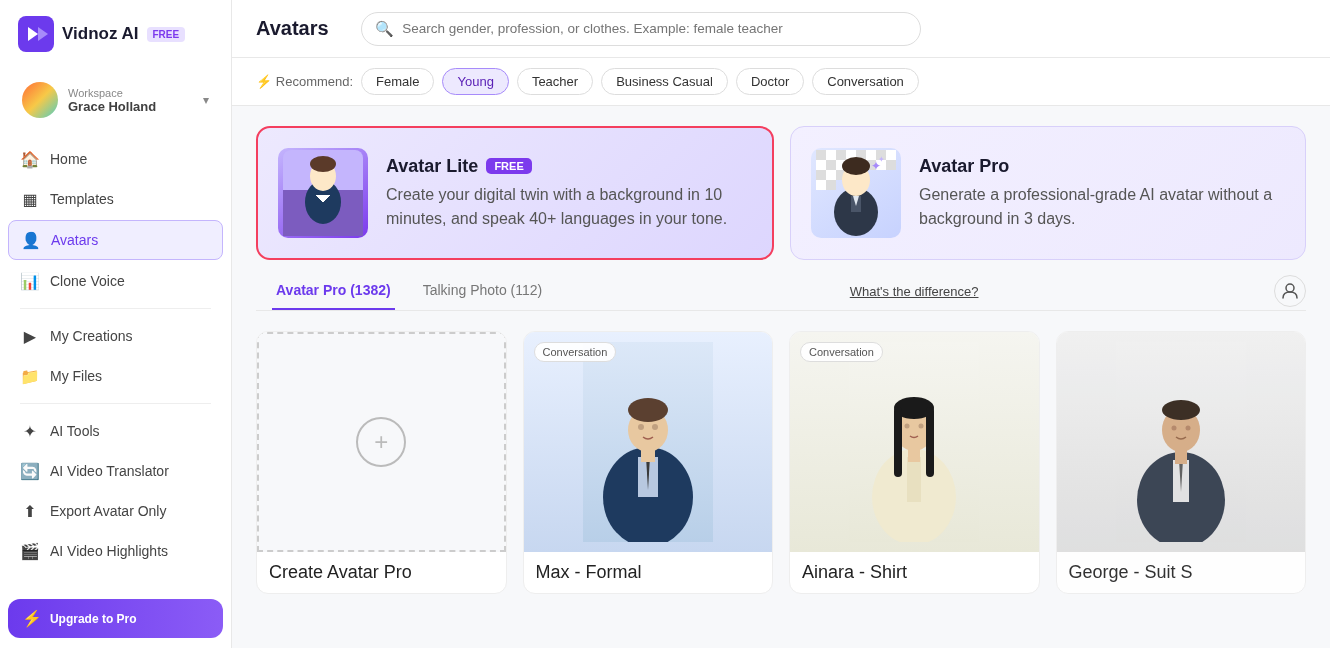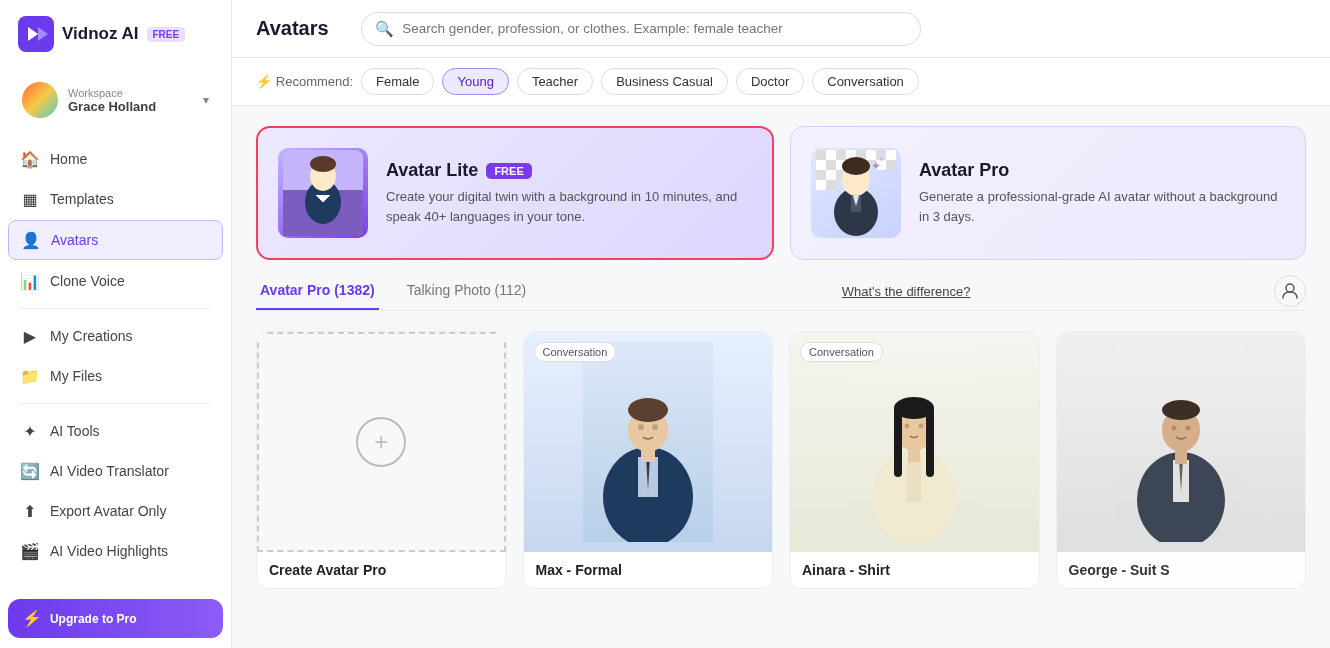--- a/index.html
+++ b/index.html
@@ -275,21 +275,21 @@
     .free-badge {
       background: #7c3aed;
       color: #fff;
       font-size: 11px;
       font-weight: 700;
       padding: 2px 8px;
       border-radius: 5px;
     }
 
     .banner-desc {
-      font-size: 13px;
+      font-size: 16px;
       color: #555;
       line-height: 1.5;
     }
 
     
     .tabs-row {
       display: flex;
       align-items: center;
       gap: 0;
       border-bottom: 1px solid #e8e8e8;
@@ -303,20 +303,21 @@
       color: #777;
       cursor: pointer;
       border-bottom: 2px solid transparent;
       font-weight: 500;
     }
 
     .tab.active {
       color: #6c3aed;
       border-bottom: 2px solid #6c3aed;
       font-weight: 600;
+      margin-left: 16px;
     }
 
     .tab-link {
       font-size: 13px;
       color: #444;
       cursor: pointer;
       text-decoration: underline;
       margin-left: auto;
       padding: 10px 0;
     }
@@ -408,23 +409,23 @@
       padding: 3px 8px;
       border-radius: 10px;
       border: 1px solid #ddd;
     }
 
     .avatar-card-info {
       padding: 10px 12px;
     }
 
     .avatar-name {
-      font-size: 14px;
+      font-size: 18px;
       color: #222;
-      font-weight: 700;
+      font-weight: 400;
     }
 
     
     .upgrade-bar {
       background: linear-gradient(90deg, #6c3aed 0%, #8b5cf6 100%);
       margin: 0 8px;
       border-radius: 12px;
       padding: 10px 14px;
       display: flex;
       align-items: center;

